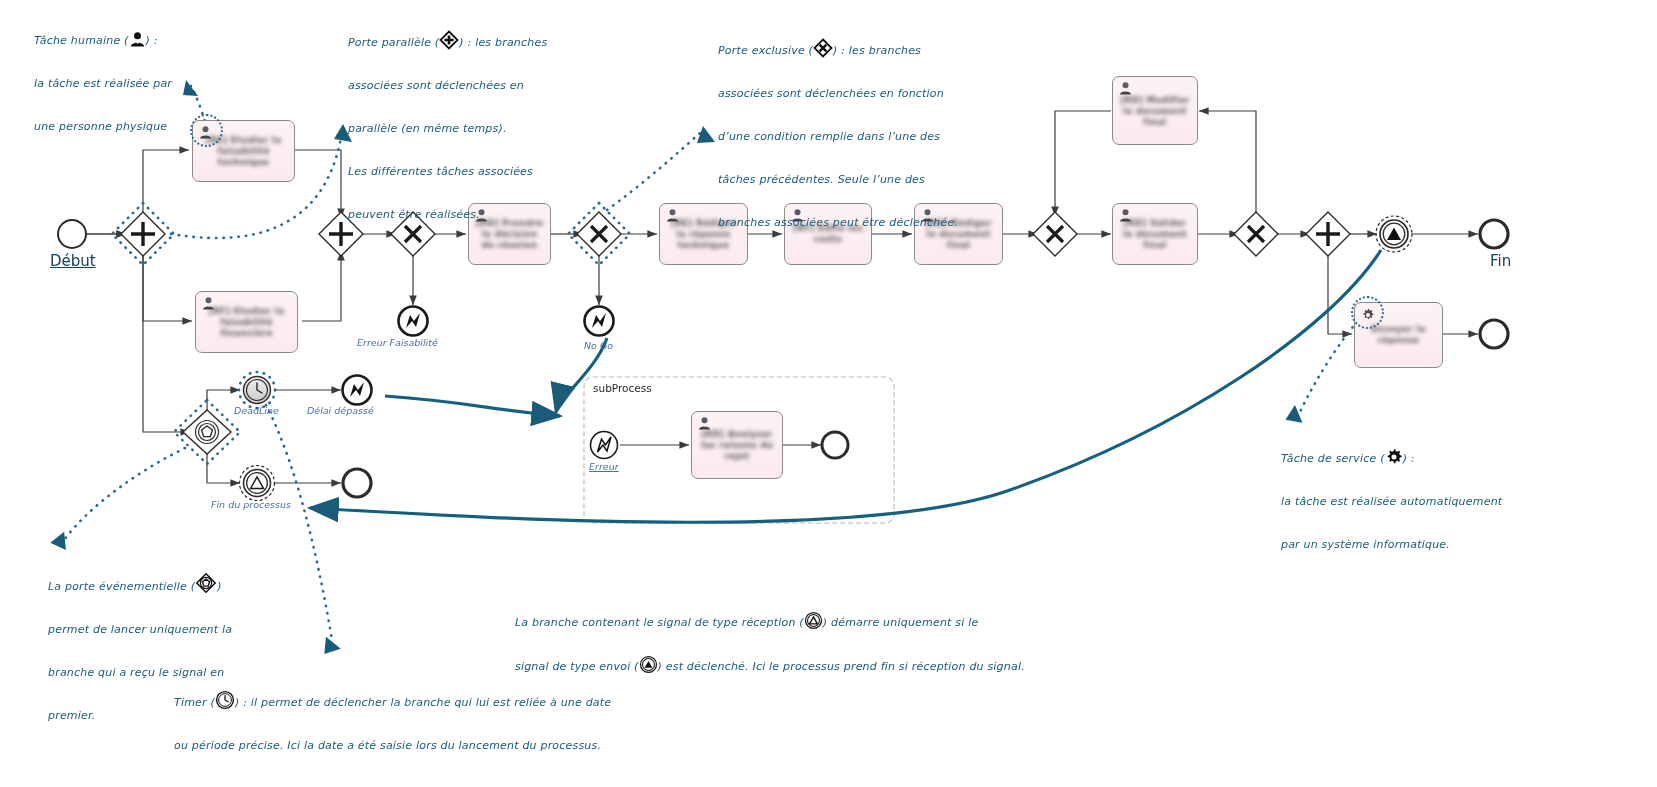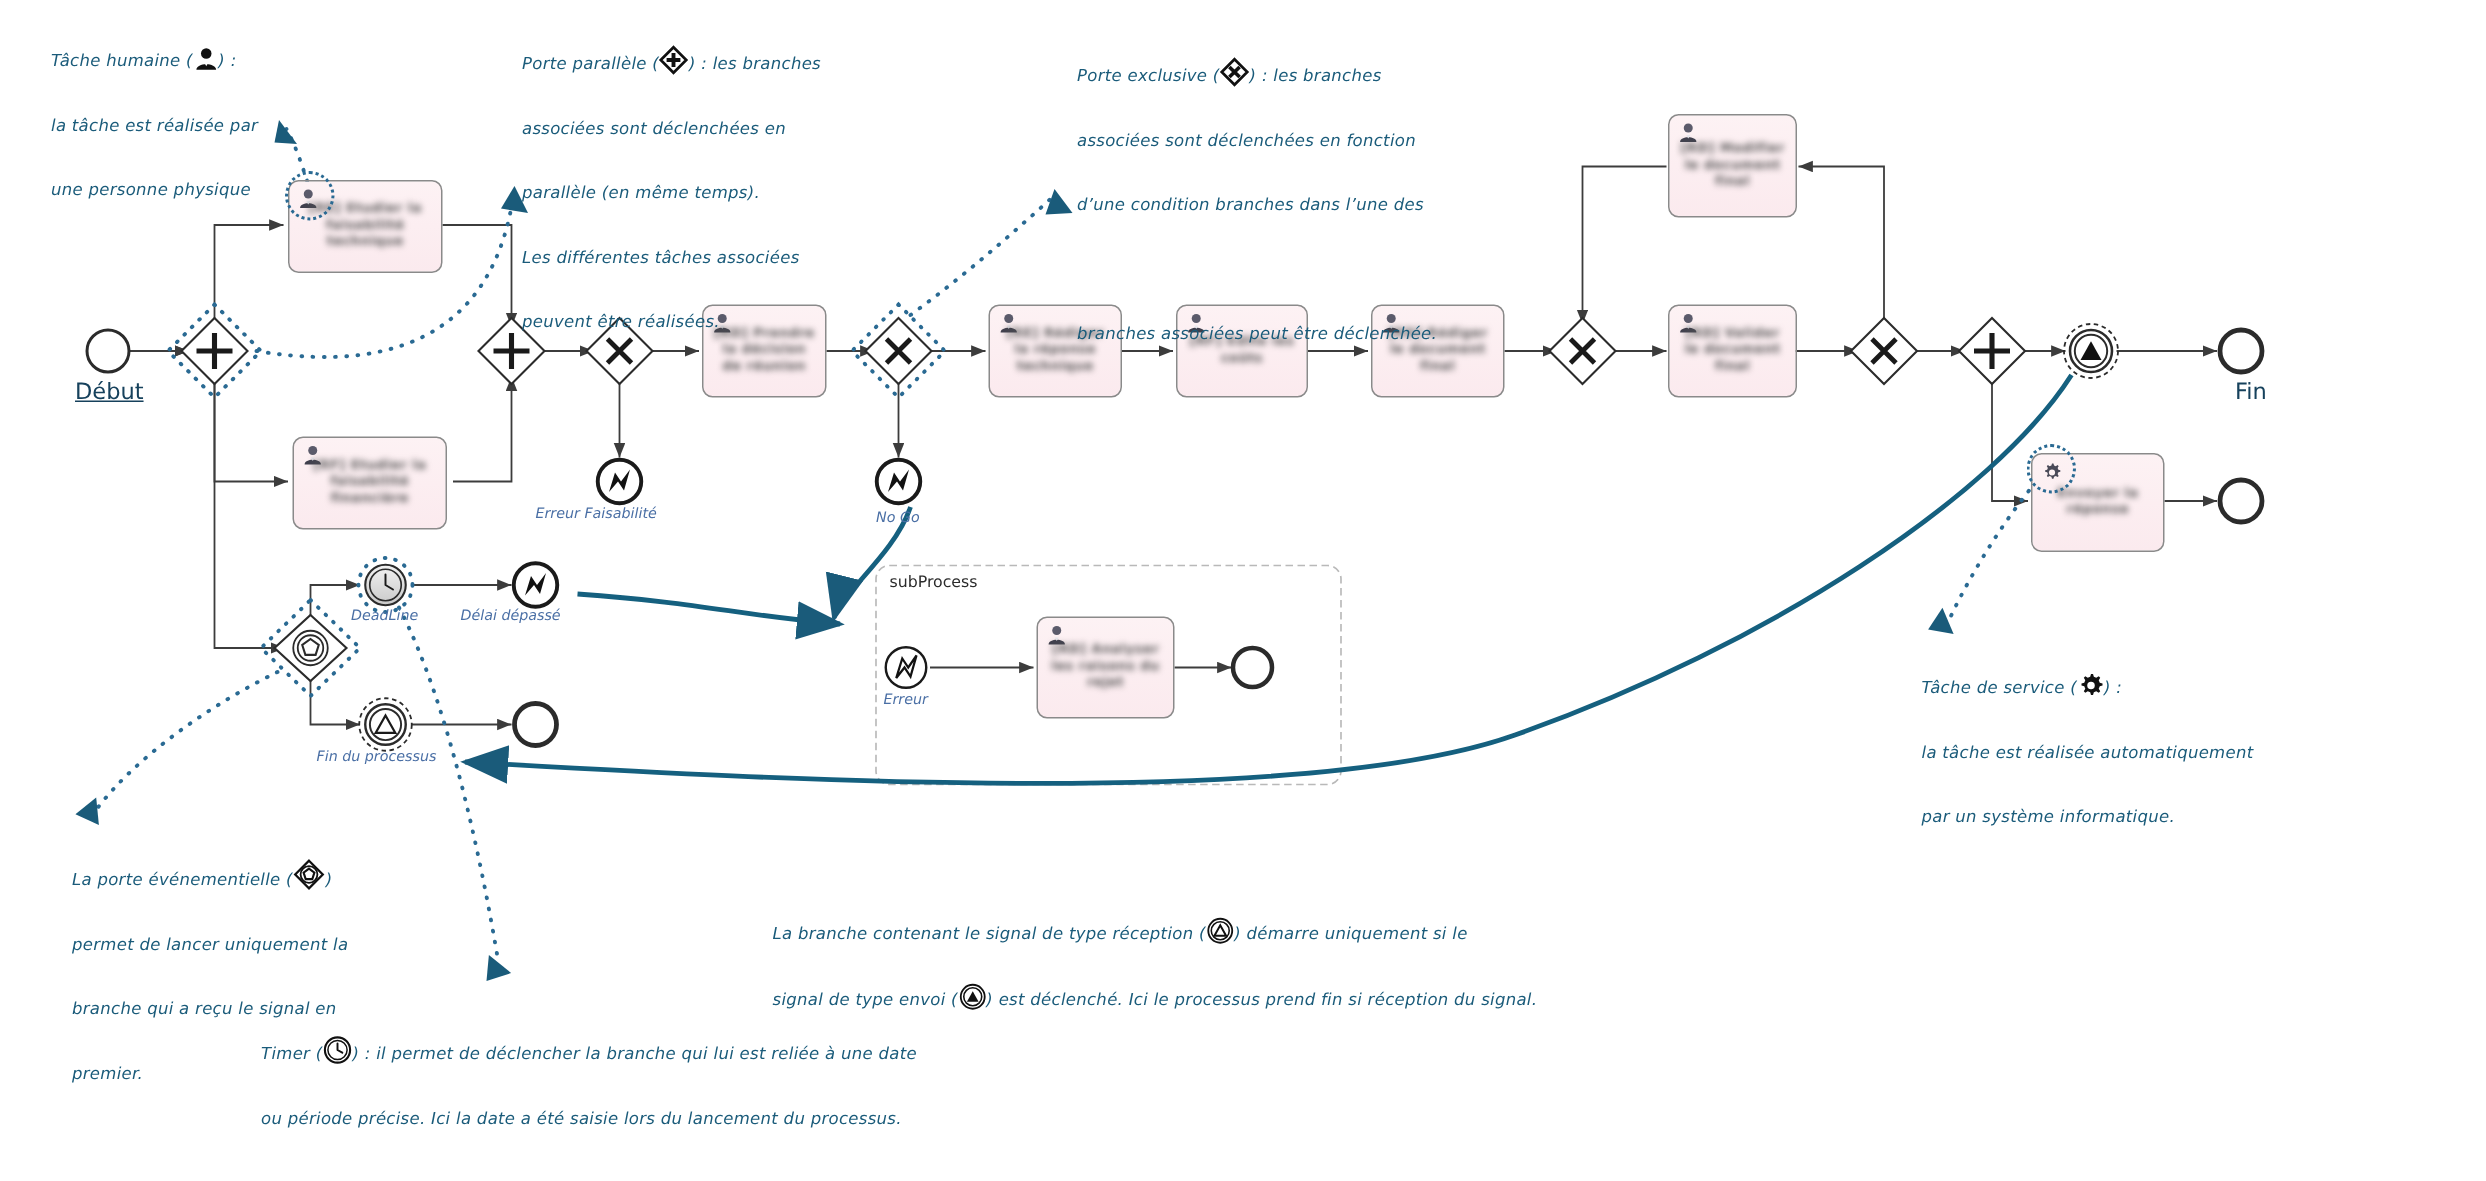--- a/index.html
+++ b/index.html
@@ -358,21 +358,21 @@
   <circle cx="1394" cy="234" r="18" fill="none" stroke="#2b2b2b" stroke-width="1.2" stroke-dasharray="3 2.4"></circle>
 </svg>
 
 <div class="bpmn-label dark" style="left:50px;top:252px;text-decoration:underline;">Début</div>
 <div class="bpmn-label dark" style="left:1478px;top:252px;margin-left:12px;">Fin</div>
 <div class="bpmn-label" style="left:357px;top:337px;">Erreur Faisabilité</div>
 <div class="bpmn-label" style="left:584px;top:340px;">No Go</div>
 <div class="bpmn-label" style="left:234px;top:405px;">DeadLine</div>
 <div class="bpmn-label" style="left:307px;top:405px;">Délai dépassé</div>
 <div class="bpmn-label" style="left:211px;top:499px;">Fin du processus</div>
-<div class="bpmn-label" style="left:589px;top:461px;">Erreur</div>
+<div class="bpmn-label" style="left:589px;top:461px;text-decoration:underline;">Erreur</div>
 <div class="sp-title" style="left:593px;top:382px;">subProcess</div>
 
 <div class="ann" style="left:8px;top:8px;width:300px;">
   <span>Tâche humaine (</span><svg class="inline-ico" width="17" height="17" viewBox="0 0 16 16">
         <circle cx="8" cy="4.4" r="3.3" fill="#111"></circle>
         <path d="M1.8,14.6 C1.8,9.9 14.2,9.9 14.2,14.6 z" fill="#111"></path>
         <path d="M6.4,9.3 L8,12.4 L9.6,9.3" fill="#fff"></path>
       </svg><span>) :</span><br>
   <span>la tâche est réalisée par</span><br>
   <span>une personne physique</span>
@@ -388,22 +388,22 @@
   <span>Les différentes tâches associées</span><br>
   <span>peuvent être réalisées.</span>
 </div>
 
 <div class="ann" style="left:692px;top:16px;width:380px;">
   <span>Porte exclusive (</span><svg class="inline-ico" width="20" height="20" viewBox="0 0 20 20">
         <path d="M10,1.5 L18.5,10 L10,18.5 L1.5,10 z" fill="#fff" stroke="#111" stroke-width="1.8"></path>
         <path d="M6.6,6.6 L13.4,13.4 M13.4,6.6 L6.6,13.4" stroke="#111" stroke-width="2.4"></path>
       </svg><span>) : les branches</span><br>
   <span>associées sont déclenchées en fonction</span><br>
-  <span>d’une condition branches dans l’une des</span><br>
-  <br>
+  <span>d’une condition remplie dans l’une des</span><br>
+  <span>tâches précédentes. Seule l’une des</span><br>
   <span>branches associées peut être déclenchée.</span>
 </div>
 
 
 <div class="ann" style="left:1255px;top:426px;width:400px;">
   <span>Tâche de service (</span><svg class="inline-ico" width="18" height="18" viewBox="0 0 18 18">
         <path d="M9,1.3 l1.35,0 0.55,1.85 1.6,0.68 1.66,-0.98 0.98,0.98 -0.98,1.66 0.68,1.6 1.85,0.55 0,1.35 -1.85,0.55 -0.68,1.6 0.98,1.66 -0.98,0.98 -1.66,-0.98 -1.6,0.68 -0.55,1.85 -1.35,0 -0.55,-1.85 -1.6,-0.68 -1.66,0.98 -0.98,-0.98 0.98,-1.66 -0.68,-1.6 -1.85,-0.55 0,-1.35 1.85,-0.55 0.68,-1.6 -0.98,-1.66 0.98,-0.98 1.66,0.98 1.6,-0.68 z" fill="#111"></path>
         <circle cx="9" cy="9" r="2.5" fill="#fff"></circle>
       </svg><span>) :</span><br>
   <span>la tâche est réalisée automatiquement</span><br>

